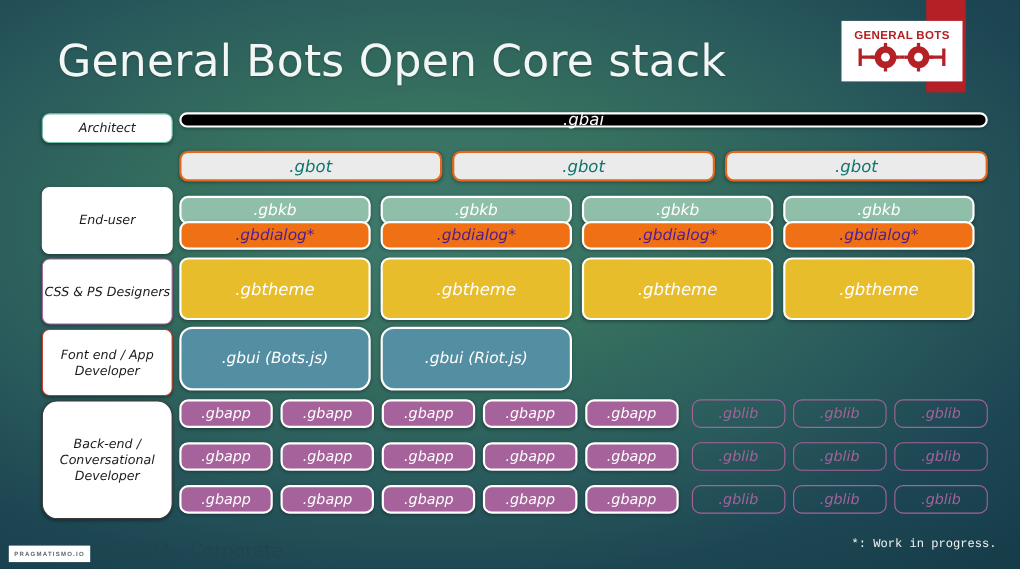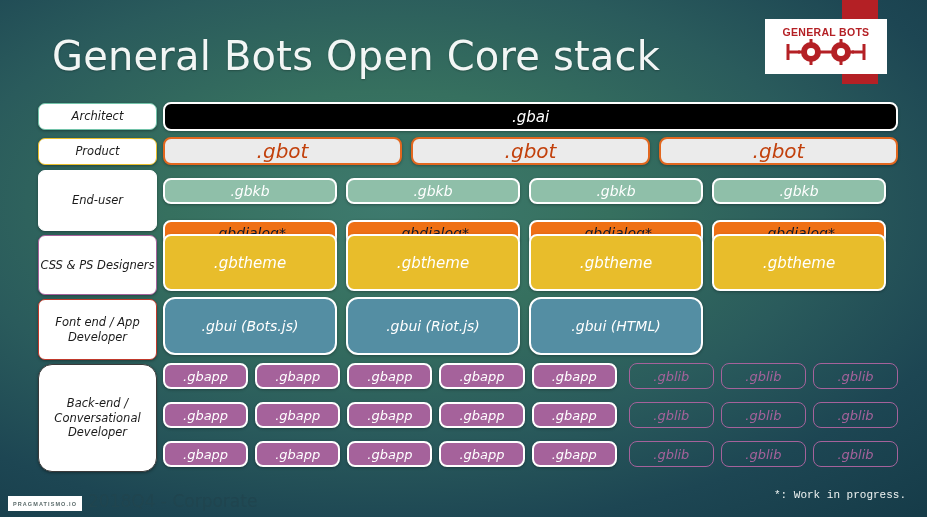--- a/index.html
+++ b/index.html
@@ -13,21 +13,21 @@
     position:relative;width:927px;height:517px;overflow:hidden;
     background:
       radial-gradient(ellipse 85% 80% at 42% 40%, #3e7a6e 0%, #36705f 28%, #2a5b5c 55%, #1d4653 78%, #163c49 100%);
   }
   
   #logo-band{
     position:absolute;left:842px;top:0;width:36px;height:84px;
     background:#b42025;
   }
   #logo-card{
-    position:absolute;left:765px;top:19px;width:122px;height:55px;
+    position:absolute;left:765px;top:19px;width:110px;height:55px;
     background:#ffffff;display:flex;flex-direction:column;
     align-items:center;justify-content:center;gap:1px;
   }
   #logo-text{
     color:#b42025;font-weight:bold;font-size:10.5px;letter-spacing:.3px;
     font-family:"Liberation Sans", sans-serif;line-height:1;
   }
   
   #title{
     position:absolute;left:52px;top:33px;
@@ -48,23 +48,23 @@
     box-sizing:border-box;width:119px;
   }
   .cell{
     box-sizing:border-box;border-radius:8px;
     display:flex;align-items:center;justify-content:center;text-align:center;
     font-family:"DejaVu Sans", sans-serif;
     box-shadow:0 1px 3px rgba(0,0,0,.3);
   }
   
   .c-gbai{background:#000000;border:2px solid #ffffff;color:#ffffff;font-size:15px;}
-  .c-gbot{background:#ebebeb;border:2px solid #e2671f;color:#c2410c;font-size:20px;}
+  .c-gbot{background:#ebebeb;border:2px solid #e2671f;color:#0f766e;font-size:15px;}
   .c-gbkb{background:#8fbfa9;border:2px solid #ffffff;color:#ffffff;font-size:14px;}
-  .c-gbdialog{background:#ef7015;border:2px solid #ffffff;color:#0f172a;font-size:14px;margin-top:19px;}
+  .c-gbdialog{background:#ef7015;border:2px solid #ffffff;color:#4c1d95;font-size:14px;}
   .c-gbtheme{background:#e8bd2b;border:2px solid #ffffff;color:#ffffff;font-size:15px;}
   .c-gbui{background:#548ea3;border:2px solid #ffffff;color:#ffffff;font-size:14px;}
   .c-gbapp{background:#a5629b;border:2px solid #ffffff;color:#ffffff;font-size:13px;}
   .c-gblib{background:transparent;border:1.5px solid #a5629b;color:#a5629b;font-size:13px;box-shadow:none;}
   
   .s-architect{border:1.5px solid #72c3a9;}
   .s-product{border:1.5px solid #e8bd2b;}
   .s-enduser{border:1.5px solid #ffffff;}
   .s-css{border:1.5px solid #a5629b;}
   .s-front{border:1.5px solid #c0392b;}
@@ -125,38 +125,35 @@
     </svg>
   </div>
 
   <div id="title">General Bots Open Core stack</div>
 
   <div id="board">
 
     <div class="side s-architect" style="top:3px;height:27px;">
       <span>Architect</span>
     </div>
-    <div class="side s-product" style="top:38px;height:27px;">
-      <span>Product</span>
-    </div>
     <div class="side s-enduser" style="top:70px;height:61px;">
       <span>End-user</span>
     </div>
     <div class="side s-css" style="top:135px;height:60px;">
       <span>CSS &amp; PS Designers</span>
     </div>
     <div class="side s-front" style="top:199px;height:61px;">
       <span>Font end / App Developer</span>
     </div>
     <div class="side s-back" style="top:264px;height:108px;border-radius:14px;">
       <span>Back-end  / Conversational Developer</span>
     </div>
 
     <div class="row" style="left:163px;top:2px;width:735px;">
-      <div class="cell c-gbai" style="width:735px;height:29px;">
+      <div class="cell c-gbai" style="width:735px;height:14px;">
         <span>.gbai</span>
       </div>
     </div>
 
     <div class="row" style="left:163px;top:37px;width:735px;gap:9px;">
       <div class="cell c-gbot" style="width:239px;height:28px;">
         <span>.gbot</span>
       </div>
       <div class="cell c-gbot" style="width:239px;height:28px;">
         <span>.gbot</span>
@@ -210,23 +207,20 @@
         <span>.gbtheme</span>
       </div>
     </div>
 
     <div class="row" style="left:163px;top:197px;width:735px;gap:9px;">
       <div class="cell c-gbui" style="width:174px;height:58px;border-radius:12px;">
         <span>.gbui (Bots.js)</span>
       </div>
       <div class="cell c-gbui" style="width:174px;height:58px;border-radius:12px;">
         <span>.gbui (Riot.js)</span>
-      </div>
-      <div class="cell c-gbui" style="width:174px;height:58px;border-radius:12px;">
-        <span>.gbui (HTML)</span>
       </div>
     </div>
 
     <div class="row" style="left:163px;top:263px;width:735px;gap:7px;">
       <div class="cell c-gbapp" style="width:88px;height:26px;">
           <span>.gbapp</span>
         </div>
       <div class="cell c-gbapp" style="width:88px;height:26px;">
           <span>.gbapp</span>
         </div>

